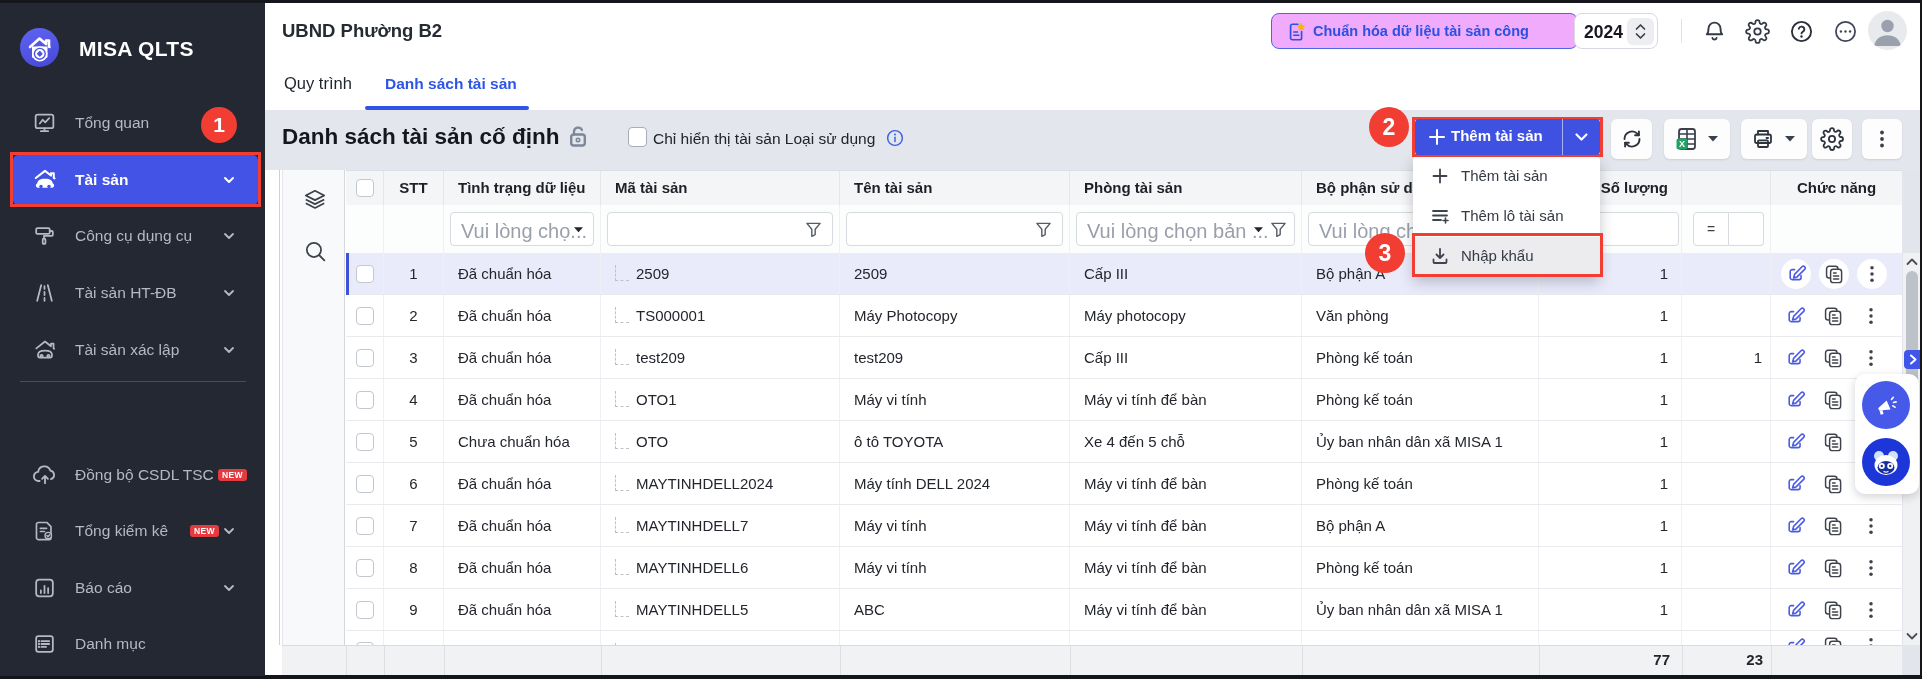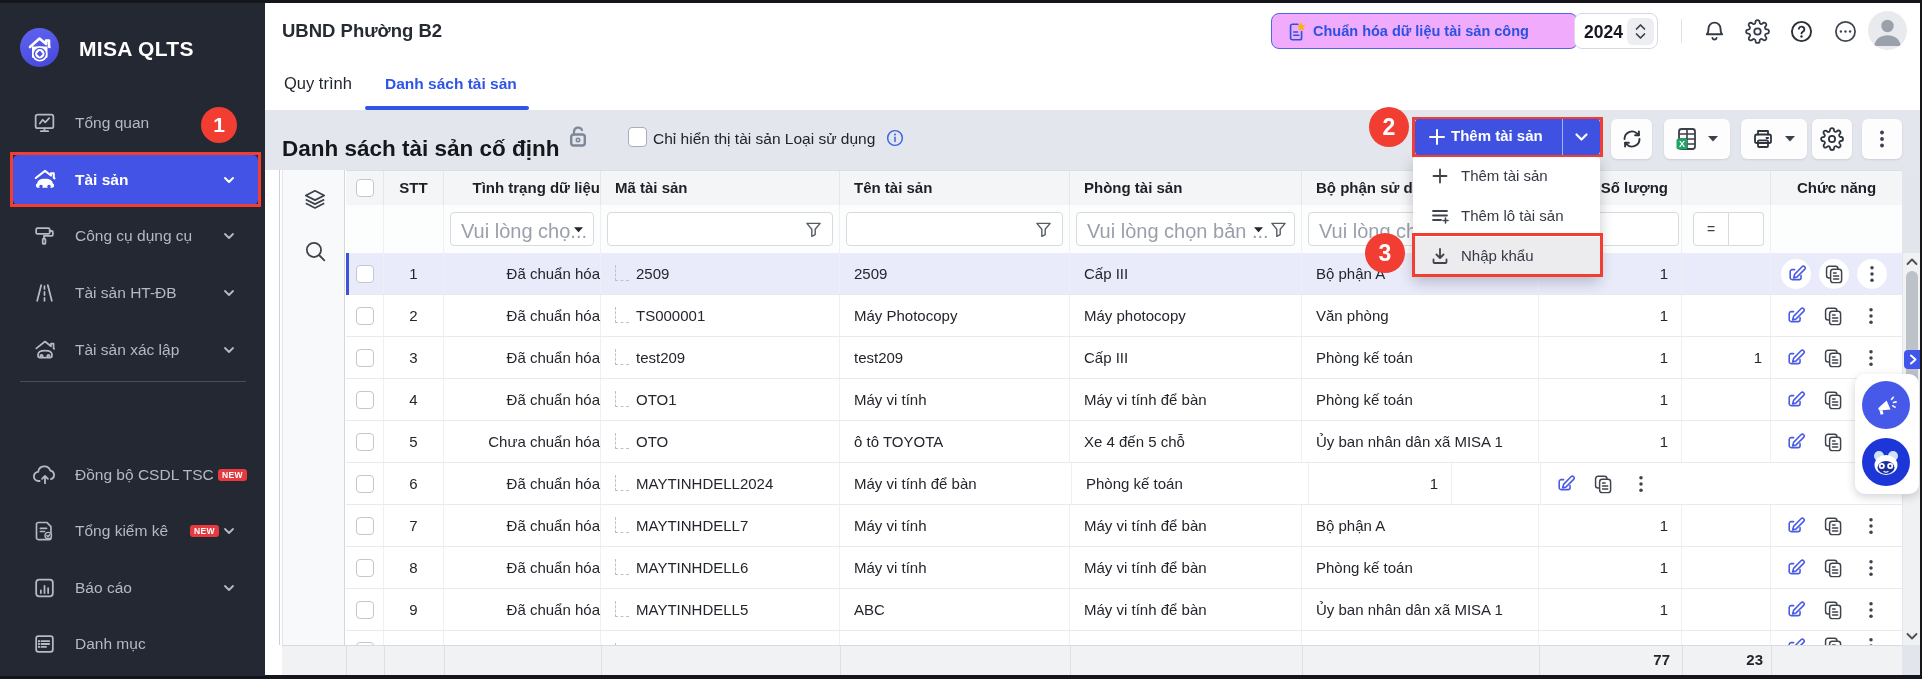--- a/index.html
+++ b/index.html
@@ -35,36 +35,36 @@
 #btn-chuanhoa span { position:absolute; left:41px; top:9px; color:#2b50e2; font-size:14.5px; font-weight:bold; }
 #yearbox { left:1574px; top:13px; width:84px; height:36px; border:1px solid #d6d9df; border-radius:8px; background:#fff; }
 #yearbox b { position:absolute; left:9px; top:8px; font-size:17.5px; color:#17191e; }
 #yearspin { position:absolute; left:52px; top:4px; width:27px; height:27px; background:#eceef2; border-radius:6px; }
 #hdr-sep { left:1681px; top:19px; width:1px; height:24px; background:#e0e2e7; }
 .hicon { top:19px; }
 #avatar { left:1868px; top:11px; width:39px; height:39px; border-radius:50%; background:#e8eaee; overflow:hidden; }
 
 
 #band { left:265px; top:110px; width:1657px; height:60px; background:#e3e6ec; }
-#pagetitle { left:282px; top:124px; font-size:22.5px; font-weight:bold; color:#15171c;margin-top:12px; }
+#pagetitle { left:282px; top:124px; font-size:22.5px; font-weight:bold; color:#15171c; }
 #lockic { left:569px; top:125px; }
 #chk1 { left:628px; top:127px; width:19px; height:20px; border:1.5px solid #a8adb6; border-radius:4px; background:#fff; }
 #chklbl { left:653px; top:130px; font-size:15.5px; color:#21242b; }
 #infoic { left:886px; top:129px; }
 .tbtn { top:119px; height:40px; background:#fdfdfe; border-radius:6px; box-shadow:0 1px 2px rgba(40,50,70,.12); }
 
 
 #strip { left:282px; top:170px; width:63px; height:475px; background:#f8f9fa; border-right:1px solid #d5d7dc; border-left:1px solid #e4e6ea; }
 #thead { left:346px; top:170px; width:1556px; height:35px; display:flex; background:#f4f5f7; border-top:1px solid #dcdee3; font-size:15px; font-weight:bold; color:#1d2026; }
 #tfilter { left:346px; top:205px; width:1556px; height:48px; display:flex; background:#fcfdfd; }
 .tr { left:346px; width:1556px; height:42px; display:flex; background:#fff; border-bottom:1px solid #e9eaee; font-size:15px; color:#23262c; }
 .td { height:100%; border-right:1px solid #eef0f3; position:relative; }
 .th { height:100%; border-right:1px solid #e4e6ea; position:relative; line-height:34px; }
 .c0 { width:38px; } .c1 { width:60px; text-align:center; }
-.c2 { width:157px; padding-left:14px;text-align:right; } .c3 { width:239px; padding-left:14px; }
+.c2 { width:157px; padding-left:14px; } .c3 { width:239px; padding-left:14px; }
 .c4 { width:230px; padding-left:14px; } .c5 { width:232px; padding-left:14px; }
 .c6 { width:237px; padding-left:14px; } .c7 { width:143px; padding-right:13px; text-align:right; }
 .c8 { width:89px; padding-right:8px; text-align:right; }
 .c9 { width:131px; border-right:none; }
 .tr .td { line-height:41px; }
 .cb { position:absolute; left:50%; top:50%; transform:translate(-50%,-50%); width:18px; height:18px; border:1.5px solid #c3c7cf; border-radius:4px; background:#fff; }
 .tree { display:inline-block; width:14px; height:16px; border-left:1px dashed #bdc1ca; border-bottom:1px dashed #bdc1ca; margin-right:7px; vertical-align:-2px; }
 .acts { display:flex; align-items:center; justify-content:flex-start; padding-left:14px; height:100%; gap:16px; }
 .cwrap { width:30px; height:30px; border-radius:50%; background:#fff; display:flex; align-items:center; justify-content:center; margin:0 -4px; }
 .fin { margin:7px 6px 0 6px; height:34px; background:#fff; border:1px solid #d7dade; border-radius:4px; position:relative; color:#9aa0ab; font-size:20px; }
@@ -584,20 +584,21 @@
       </div>
     </div>
 </div>
 <div class="tr ab" style="top:463px;">
   <div class="td c0">
       <span class="cb"></span>
     </div>
   <div class="td c1">6</div>
   <div class="td c2">Đã chuẩn hóa</div>
   <div class="td c3"><span class="tree"></span>MAYTINHDELL2024</div>
+  <div class="td c4">Máy tính DELL 2024</div>
   <div class="td c5">Máy vi tính để bàn</div>
   <div class="td c6">Phòng kế toán</div>
   <div class="td c7">1</div>
   <div class="td c8"></div>
   <div class="td c9">
       <div class="acts">
         <svg class="i-pen" width="21" height="21" viewBox="0 0 24 24" fill="none" stroke="#4a5be4" stroke-width="1.8" stroke-linecap="round" stroke-linejoin="round">
           <path d="M9.8 7.6H7a2.2 2.2 0 0 0-2.2 2.2v7A2.2 2.2 0 0 0 7 19h8a2.2 2.2 0 0 0 2.2-2.2v-2.6"></path>
           <path d="M18.3 4.3a2.1 2.1 0 0 1 3 3l-8.6 8.6-4 1.1 1.1-4z"></path>
         </svg>

